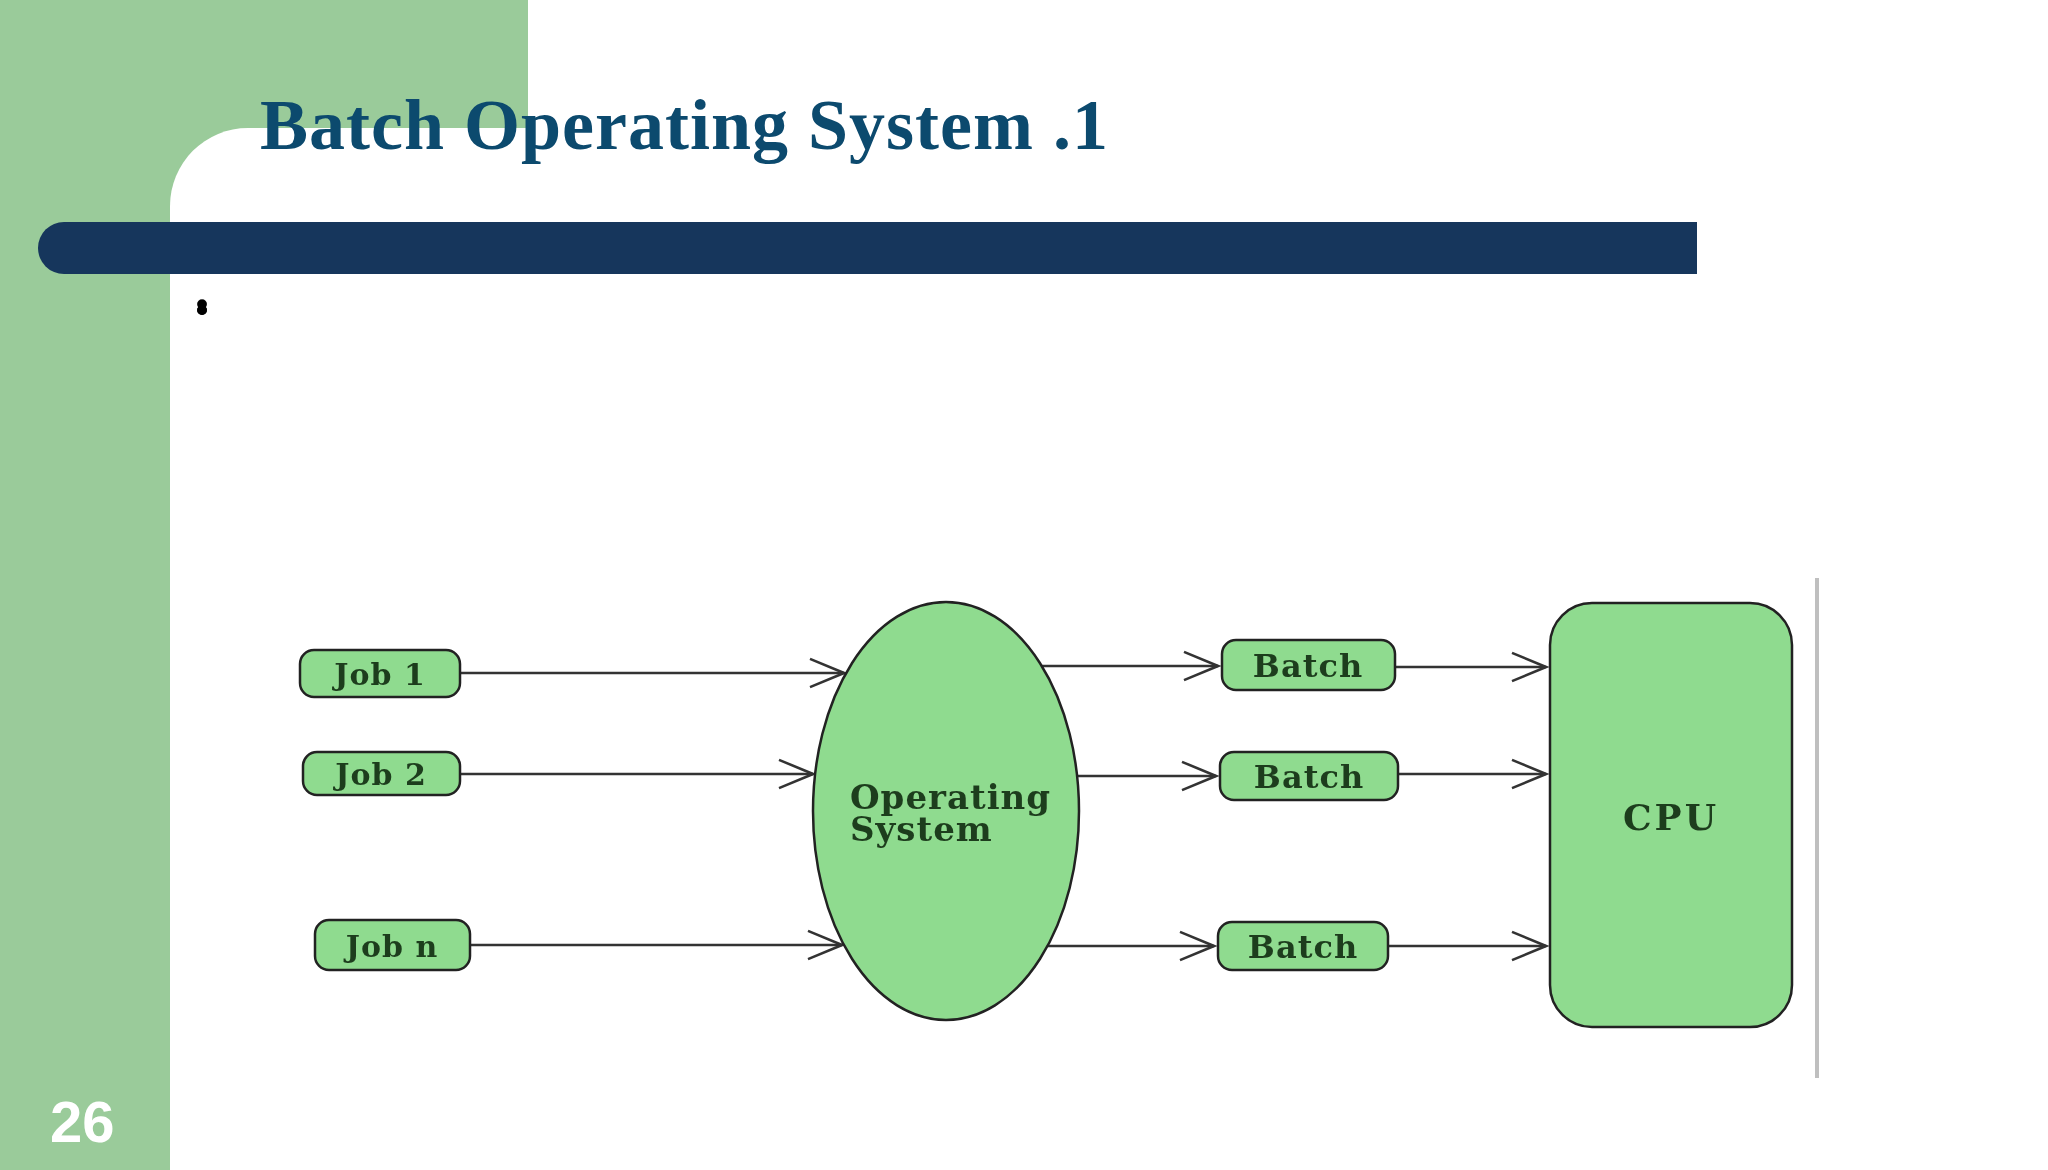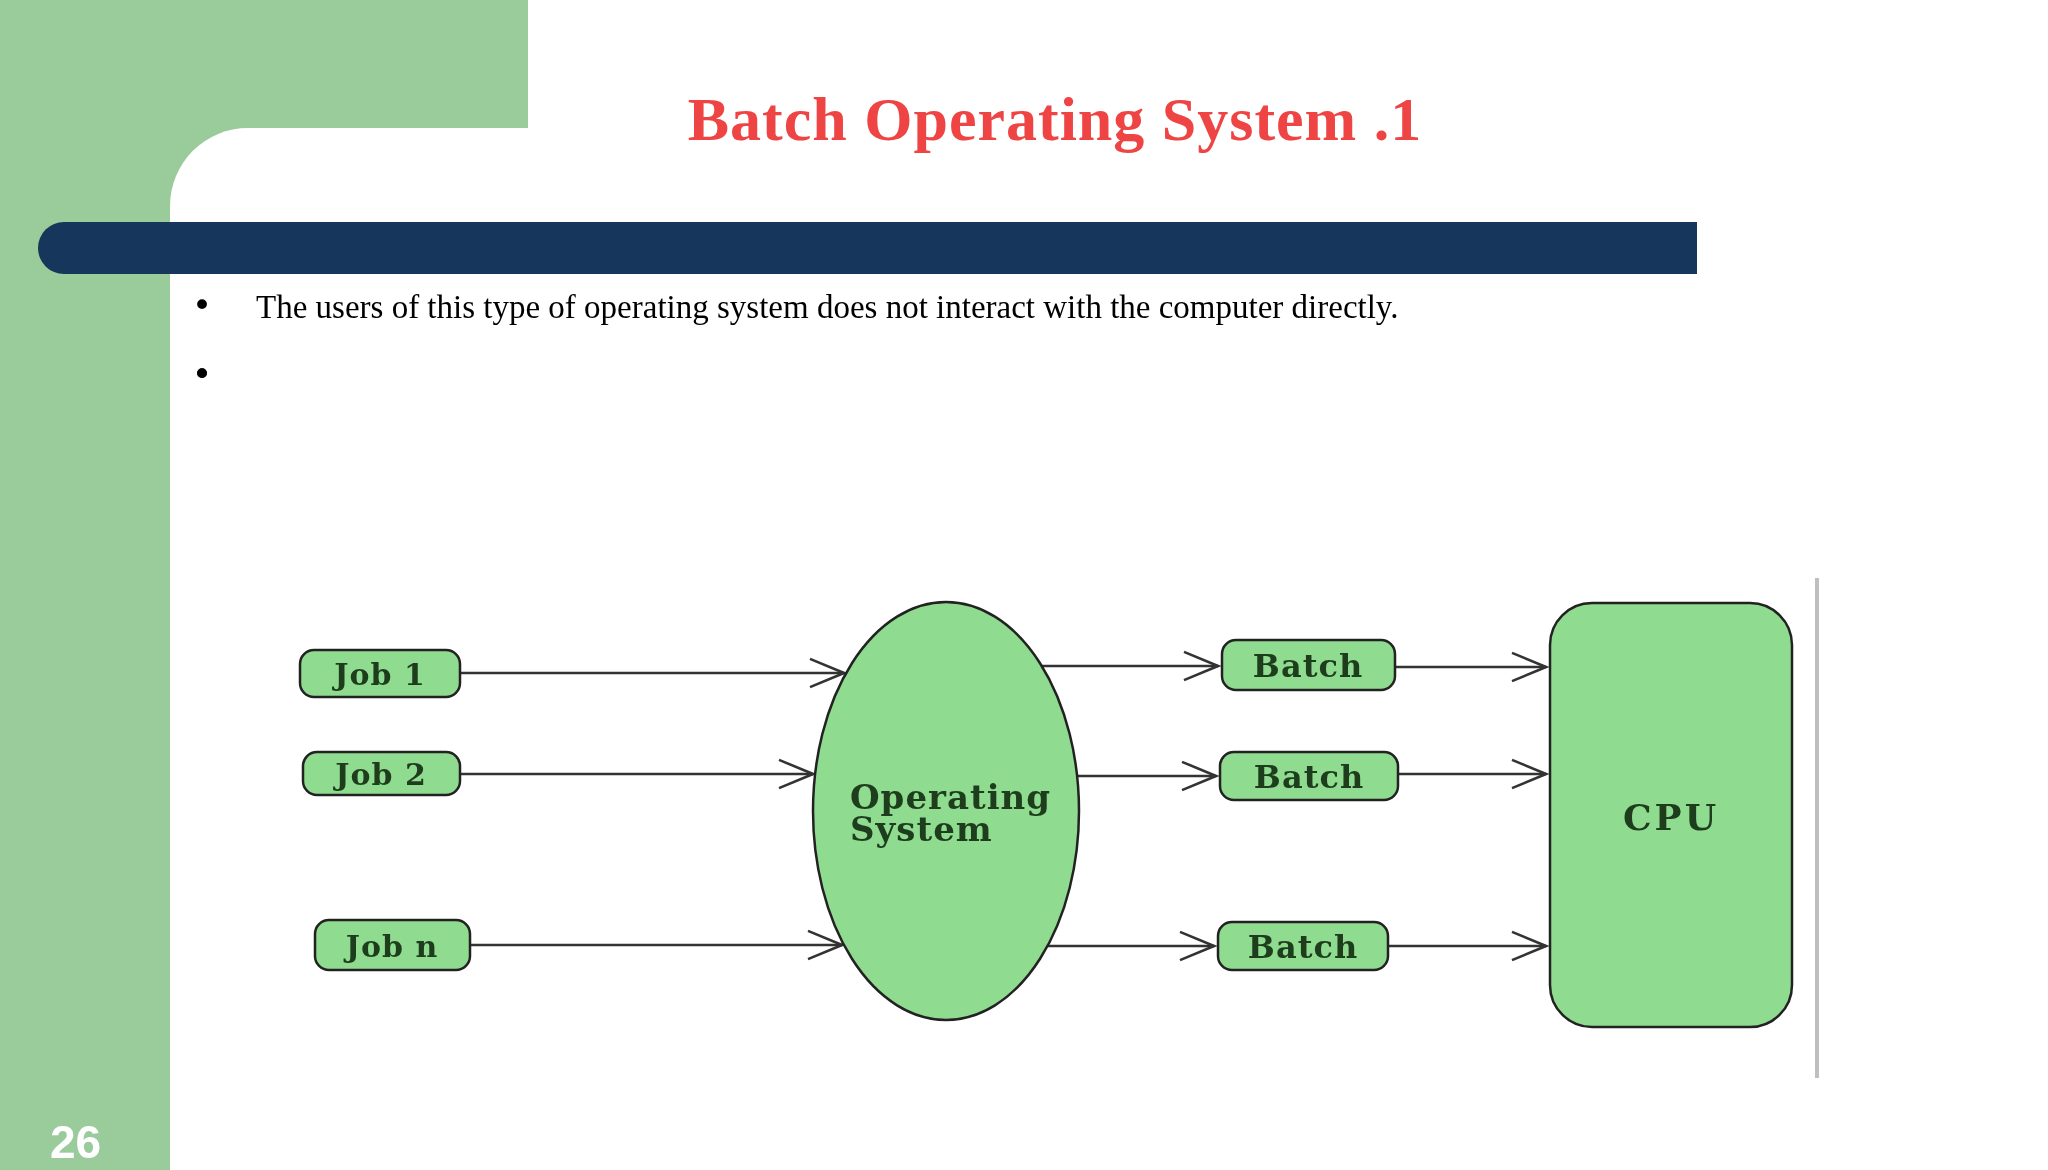--- a/index.html
+++ b/index.html
@@ -14,61 +14,60 @@
   .white-panel{
     position:absolute;left:170px;top:128px;right:0;bottom:0;
     background:#ffffff;border-top-left-radius:78px;z-index:1;
   }
   .navy-bar{
     position:absolute;left:38px;top:222px;width:1659px;height:52px;
     background:#16365C;border-radius:26px 0 0 26px;z-index:2;
   }
   .slide-title{
     position:absolute;left:260px;top:84px;width:1590px;z-index:3;
-    text-align:center;font-weight:bold;font-size:62px;color:#ef4444;
+    font-weight:bold;font-size:72px;color:#0c4a6e;
     letter-spacing:1px;white-space:nowrap;
   }
   .bullets{
     position:absolute;left:180px;top:276px;width:1644px;z-index:3;
     list-style:none;margin:0;padding:0;color:#000;
   }
   .bullets li{
     position:relative;padding-left:76px;font-size:37px;line-height:63px;
     margin-bottom:6px;
   }
   .bullets li:first-child{font-size:33px;}
   .bullets li .dot{
     position:absolute;left:12px;top:-2px;font-size:34px;
     font-family:"DejaVu Sans",sans-serif;
   }
   .diagram{position:absolute;left:200px;top:578px;z-index:4;}
   .page-number{
     position:absolute;left:50px;top:1088px;z-index:5;
     font-family:"Liberation Sans",sans-serif;font-weight:bold;
-    font-size:46px;color:#ffffff;margin-top:27px;
+    font-size:58px;color:#ffffff;
   }
   .dg-label{
     font-family:"DejaVu Serif",serif;font-weight:bold;fill:#1d3d1d;
   }
 </style>
 </head>
 <body>
 
 <div class="slide">
 
   <div class="green-bg"></div>
   <div class="white-panel"></div>
   <div class="navy-bar"></div>
 
   <div class="slide-title">Batch Operating System .1</div>
 
   <ul class="bullets">
     <li>
       <span class="dot">•</span>
-      <span>The users of this type of operating system does not interact with the computer directly.</span>
     </li>
     <li>
       <span class="dot">•</span>
     </li>
     <li>
       <span class="dot">•</span>
     </li>
   </ul>
 
   <svg class="diagram" width="1660" height="502" viewBox="0 0 1660 502">

